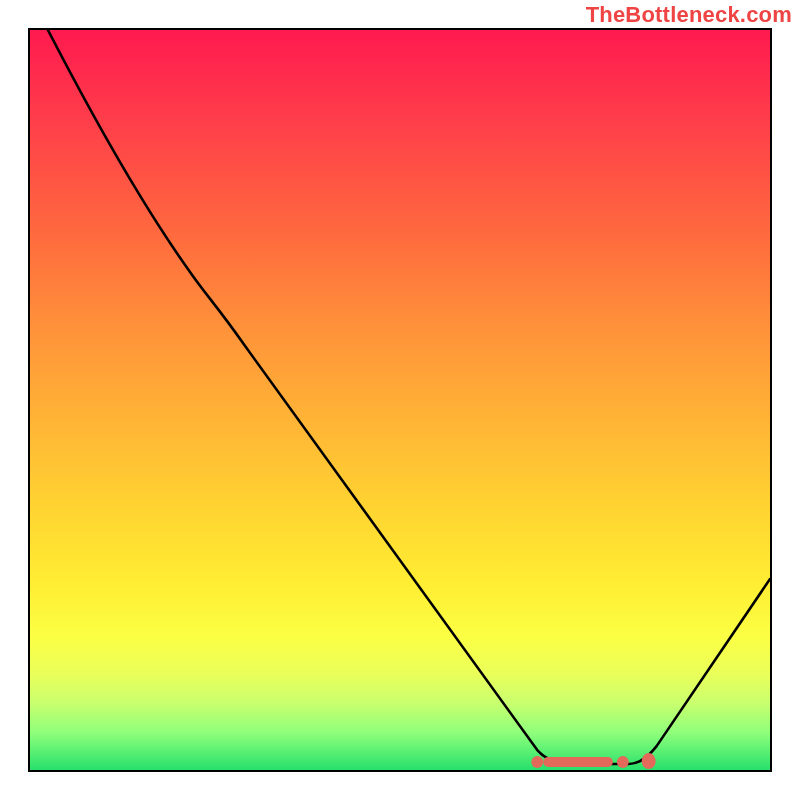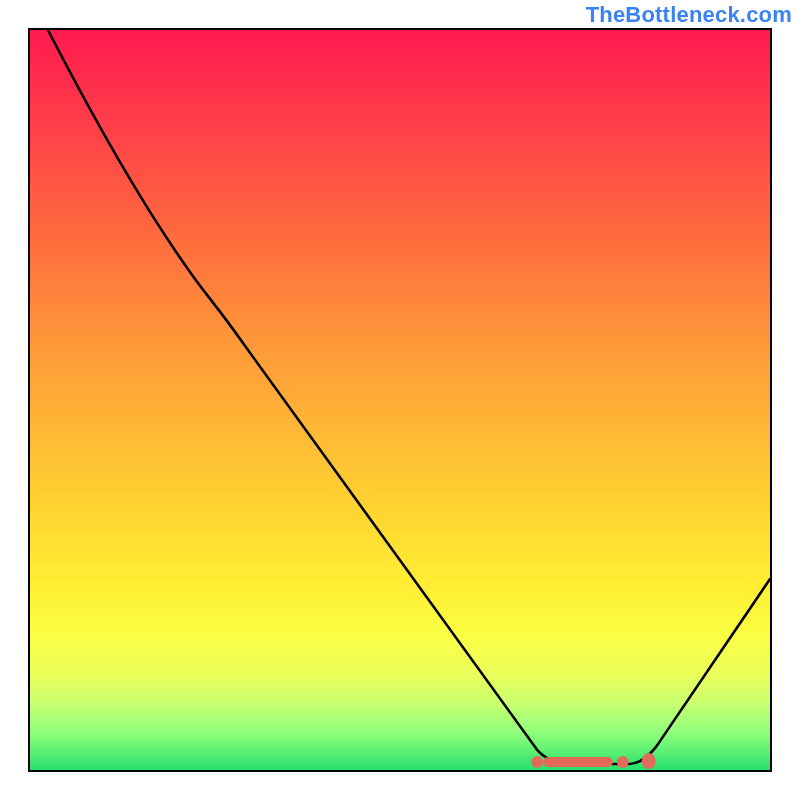--- a/index.html
+++ b/index.html
@@ -15,21 +15,21 @@
     position: relative;
     width: 800px;
     height: 800px;
   }
   .watermark {
     position: absolute;
     top: 2px;
     right: 8px;
     font-size: 22px;
     font-weight: 600;
-    color: #3b82f6;
+    color: #ef4444;
     z-index: 10;
     letter-spacing: 0.2px;
   }
   .plot-area {
     position: absolute;
     left: 28px;
     top: 28px;
     width: 744px;
     height: 744px;
     box-sizing: border-box;

